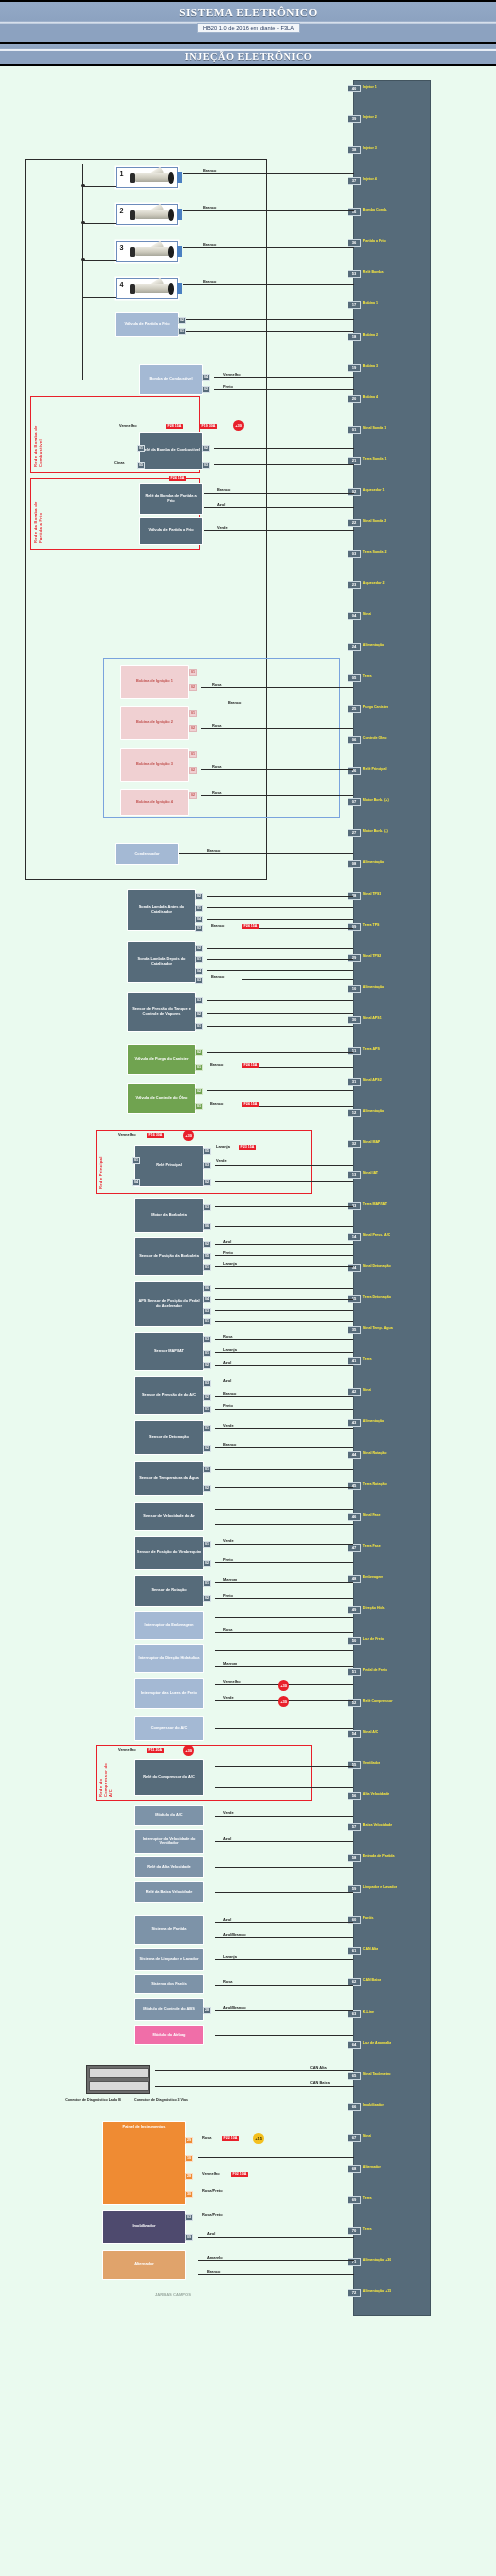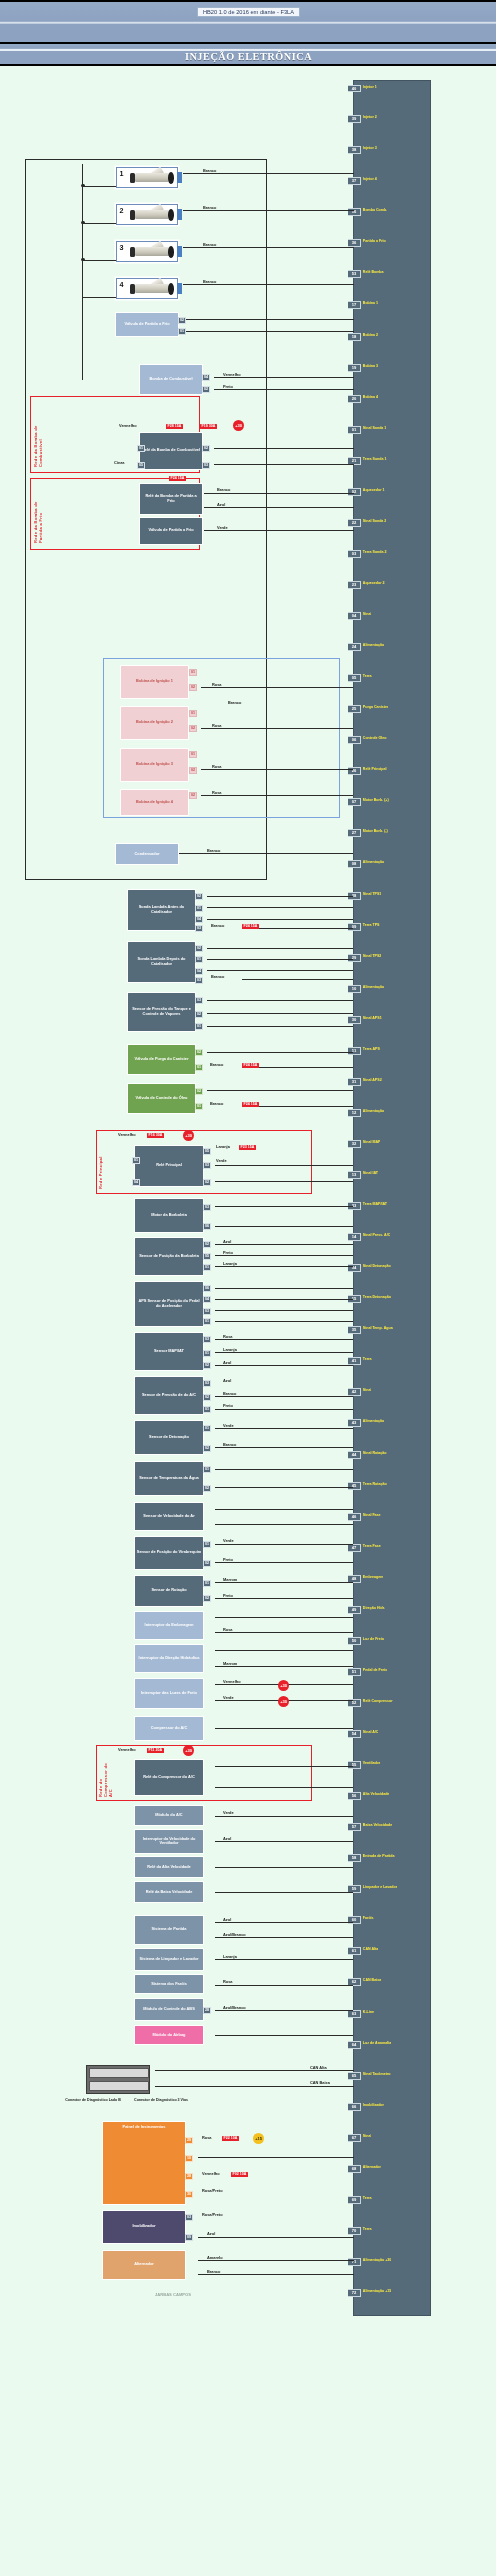--- a/index.html
+++ b/index.html
@@ -235,26 +235,27 @@
   }
   .diag-cell { position:absolute; background:#d9d9d9; border:0.5px solid #555; }
 </style>
 </head>
 <body>
 
 <div class="page">
 
   <div class="hdr-wrap">
     <div class="hdr-bar">
+      <div class="hdr-title">SISTEMA ELETRÔNICO</div>
       <div class="hdr-sub-row">
         <span class="hdr-sub">HB20 1.0 de 2016 em diante - F3LA</span>
       </div>
     </div>
     <div class="hdr-bar2">
-      <div class="hdr-title2">INJEÇÃO ELETRÔNICA</div>
+      <div class="hdr-title2">INJEÇÃO ELETRÔNICO</div>
     </div>
   </div>
 
   <div class="canvas">
 
     <div class="ecu-col" id="ecu-col" style="height: 2236px;">
         <div class="ecu-pin" style="position: absolute; left: 0px; right: 0px; top: 3.1px;">
           <span class="pn">40</span>
           <span class="pl">Injetor 1</span>
         </div>

